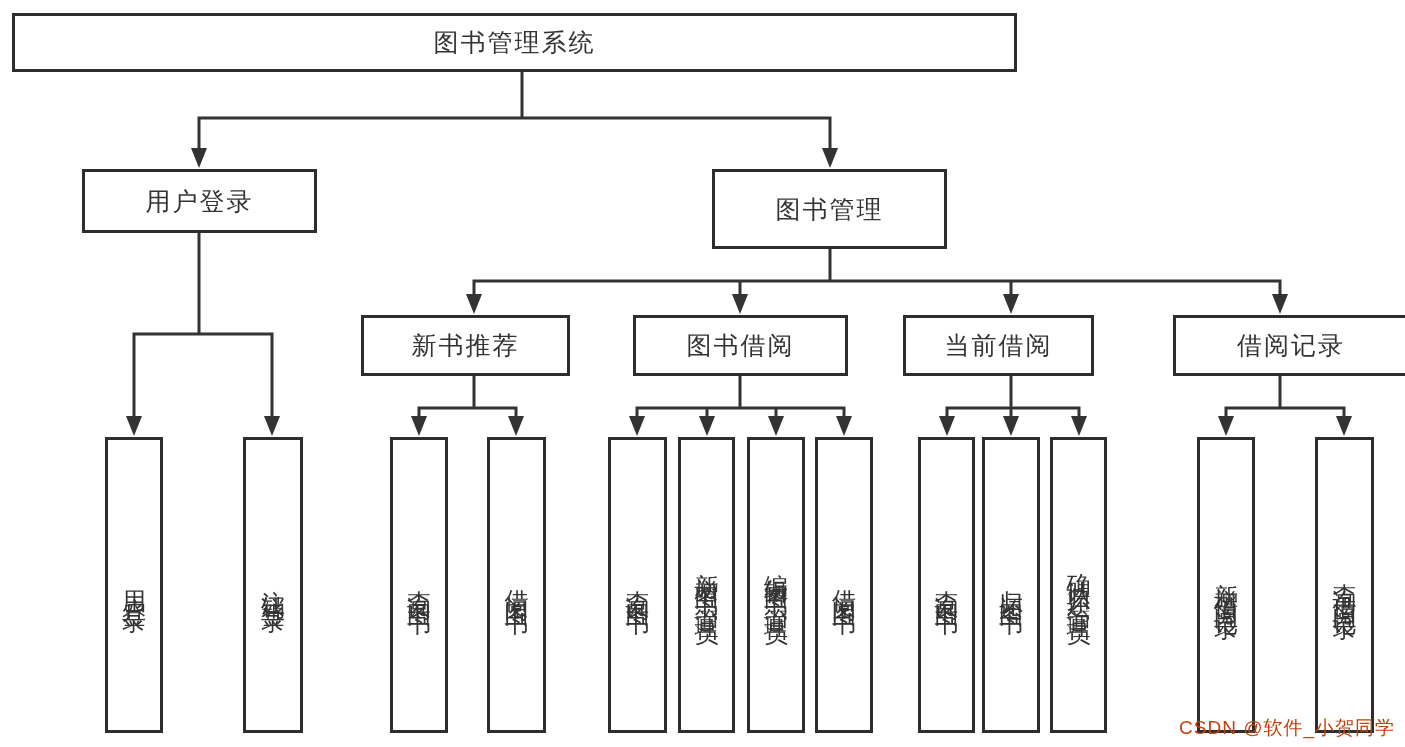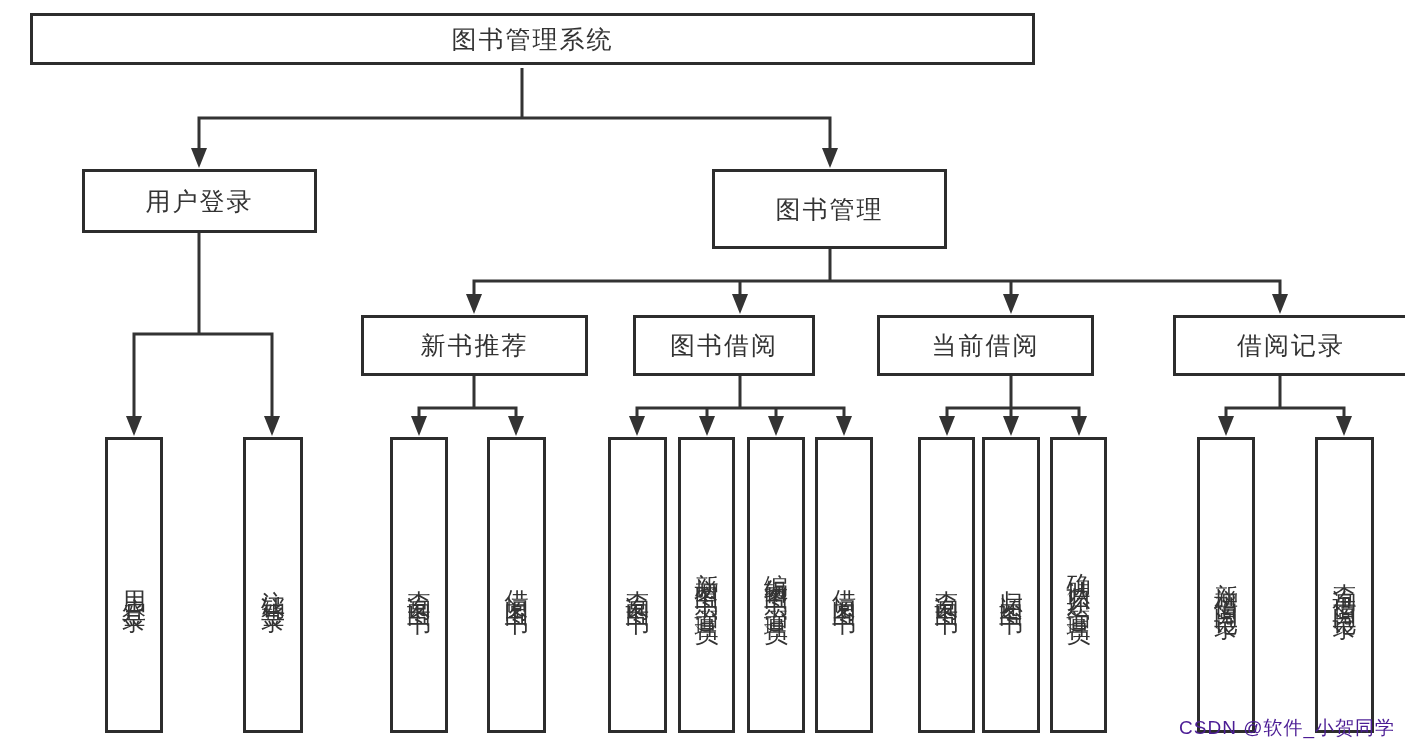--- a/index.html
+++ b/index.html
@@ -40,21 +40,21 @@
     letter-spacing: 7px;
     line-height: 1;
     color: #333333;
   }
   .node.root span { font-size: 25px; }
   .watermark {
     position: absolute;
     right: 10px;
     bottom: 6px;
     font-size: 19px;
-    color: #4c1d95;
+    color: #c2410c;
     letter-spacing: 1px;
     z-index: 5;
     white-space: nowrap;
   }
 </style>
 </head>
 <body>
 
 <div class="canvas">
 
@@ -76,38 +76,38 @@
       <polygon points="768,416 784,416 776,436"></polygon>
       <polygon points="836,416 852,416 844,436"></polygon>
       <polygon points="939,416 955,416 947,436"></polygon>
       <polygon points="1003,416 1019,416 1011,436"></polygon>
       <polygon points="1071,416 1087,416 1079,436"></polygon>
       <polygon points="1218,416 1234,416 1226,436"></polygon>
       <polygon points="1336,416 1352,416 1344,436"></polygon>
     </g>
   </svg>
 
-  <div class="node h root" style="left:30px;top:13px;width:1005px;height:52px">
+  <div class="node h root" style="left:12px;top:13px;width:1005px;height:59px">
     <span>图书管理系统</span>
   </div>
 
   <div class="node h" style="left:82px;top:169px;width:235px;height:64px">
     <span>用户登录</span>
   </div>
   <div class="node h" style="left:712px;top:169px;width:235px;height:80px">
     <span>图书管理</span>
   </div>
 
-  <div class="node h" style="left:361px;top:315px;width:227px;height:61px">
+  <div class="node h" style="left:361px;top:315px;width:209px;height:61px">
     <span>新书推荐</span>
   </div>
-  <div class="node h" style="left:633px;top:315px;width:182px;height:61px">
+  <div class="node h" style="left:633px;top:315px;width:215px;height:61px">
     <span>图书借阅</span>
   </div>
-  <div class="node h" style="left:877px;top:315px;width:217px;height:61px">
+  <div class="node h" style="left:903px;top:315px;width:191px;height:61px">
     <span>当前借阅</span>
   </div>
   <div class="node h" style="left:1173px;top:315px;width:236px;height:61px">
     <span>借阅记录</span>
   </div>
 
   <div class="node v" style="left:105px;top:437px;width:58px;height:296px">
     <span>用户登录</span>
   </div>
   <div class="node v" style="left:243px;top:437px;width:60px;height:296px">

